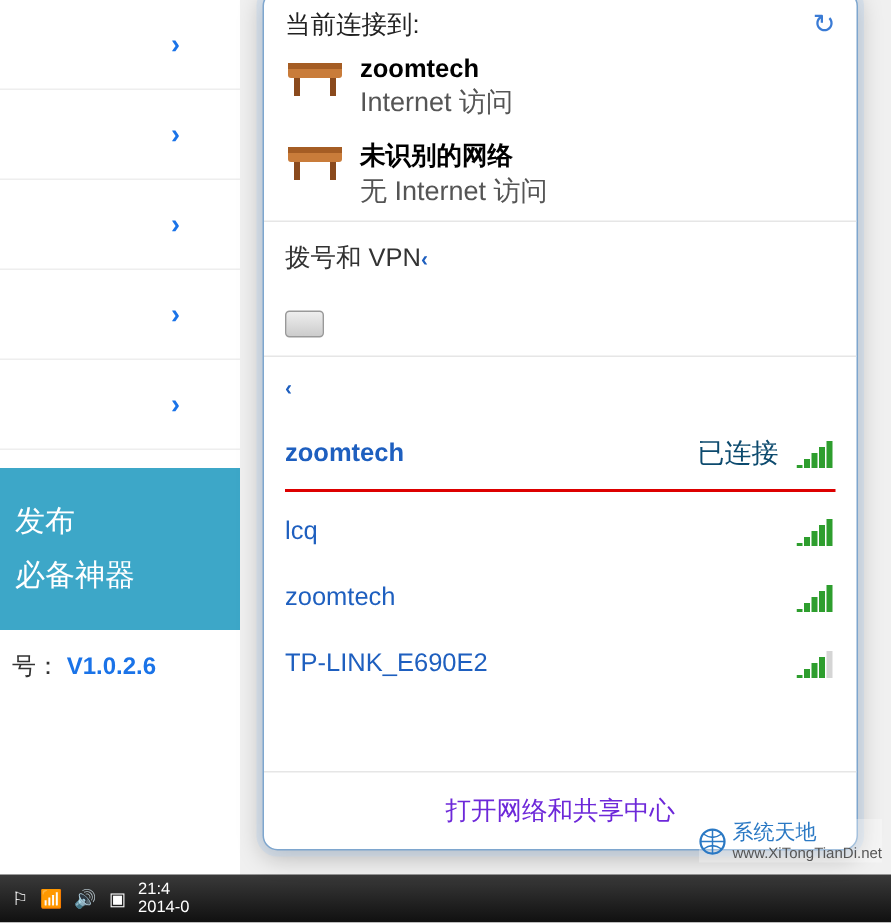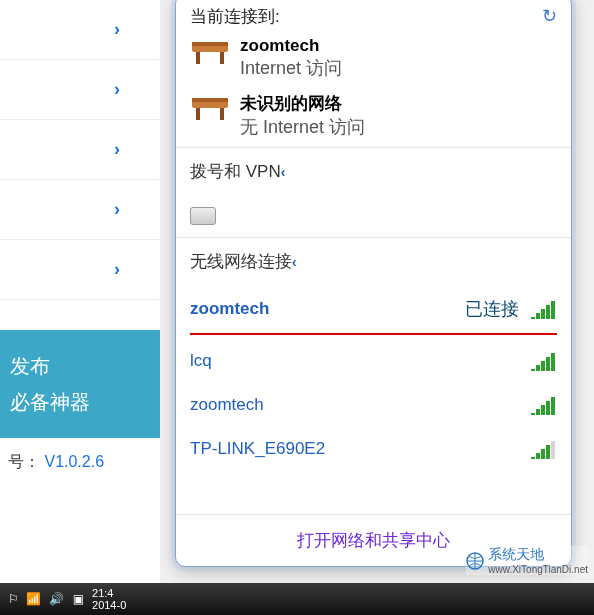--- a/index.html
+++ b/index.html
@@ -14,29 +14,29 @@
     position: absolute; left: 0; top: 0; width: 160px; height: 615px;
     background: #fff;
   }
   .bg-left .menu-item {
     height: 60px; border-bottom: 1px solid #eee;
     display: flex; align-items: center; justify-content: flex-end;
     padding-right: 40px;
   }
   .chev { color:#1a73e8; font-weight:bold; font-size:18px; }
   .bg-left .promo {
-    margin-top: 30px;
+    margin-top: 12px;
     background:#3da7c8; color:#fff; padding:18px 10px;
     line-height:1.8; font-size:20px;
   }
   .bg-left .version-row {
     padding:14px 8px; font-size:16px;
   }
   .version-row .vlabel { color:#333; }
-  .version-row .vnum { color:#1a73e8; }
+  .version-row .vnum { color:#1a73e8;font-weight:bold; }
   .taskbar {
     position:absolute; left:0; bottom:0; width:594px; height:32px;
     background: linear-gradient(#3a3a3a,#101010);
     display:flex; align-items:center; gap:8px; padding:0 8px;
     color:#fff; font-size:12px;
   }
   .tray-icon { display:inline-flex; align-items:center; gap:4px; }
   .clock { font-size:11px; line-height:1.1; }
 
   .network-popup {
@@ -171,21 +171,20 @@
 
   <div class="section-head">
     <span>拨号和 VPN</span>
     <span class="collapse">‹</span>
   </div>
   <div class="list-row">
     <span class="modem"></span>
   </div>
 
   <div class="section-head">
-    <span>无线网络连接</span>
     <span class="collapse">‹</span>
   </div>
 
   <div id="wifi-list">
       <div class="list-row">
     <span class="ssid bold link">zoomtech</span>
     <span class="row-end">
       <span class="status-connected">已连接</span>
       <span class="signal">
             <svg viewBox="0 0 26 20">

